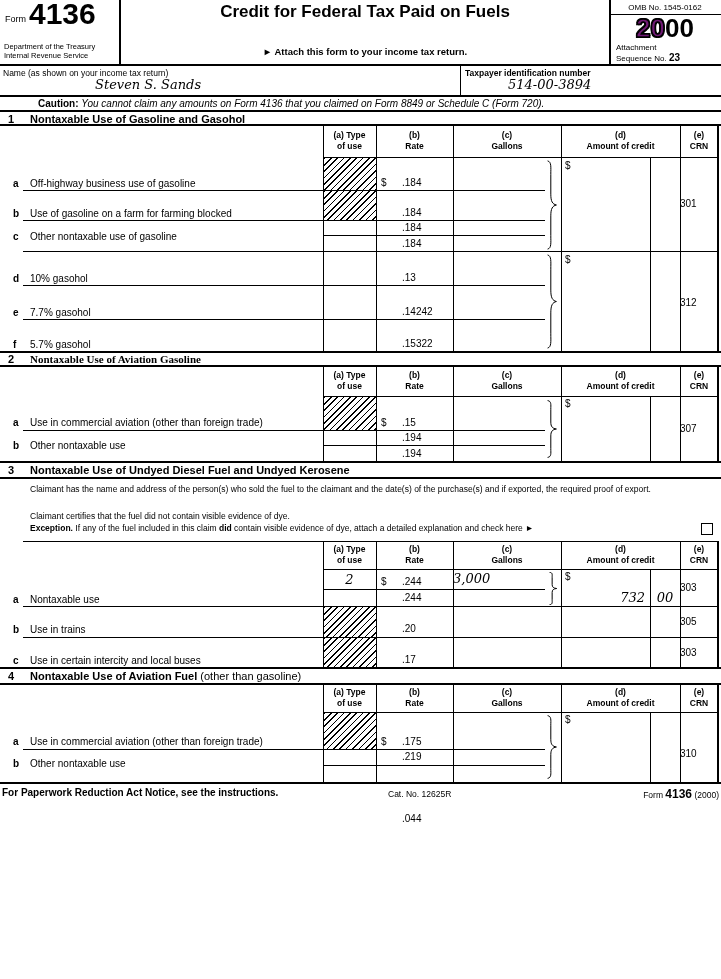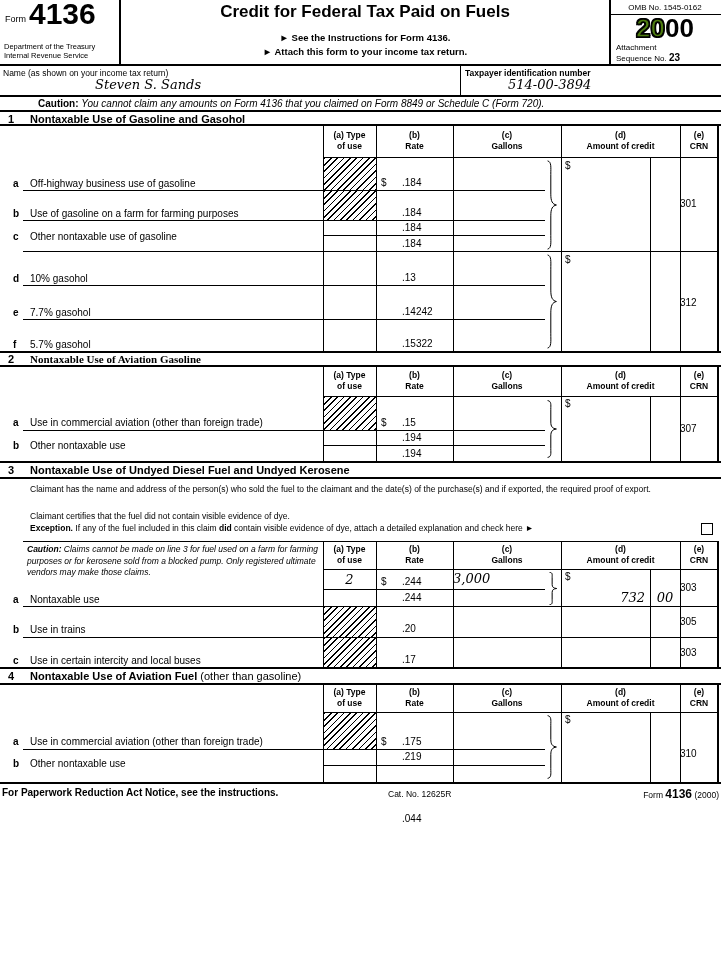--- a/index.html
+++ b/index.html
@@ -23,37 +23,36 @@
   .nw{white-space:nowrap;}
   .hand{font-family:"DejaVu Serif","Liberation Serif",serif;font-style:italic;font-size:13px;white-space:nowrap;}
   .colhead{position:absolute;display:flex;flex-direction:column;align-items:center;justify-content:center;
            font-weight:bold;font-size:8.5px;line-height:1.25;text-align:center;}
   .hatch{position:absolute;background:repeating-linear-gradient(135deg,#000 0 1.2px,#fff 1.2px 4.5px);}
   .crn{position:absolute;width:15px;text-align:center;font-size:10px;}
   .rate{position:absolute;font-size:10px;white-space:nowrap;}
   .lab{position:absolute;font-size:10px;white-space:nowrap;}
   .let{position:absolute;font-size:10px;font-weight:bold;}
   .brace{position:absolute;}
-  .yearOutline{color:#4d7c0f;-webkit-text-stroke:1.3px #000;
+  .yearOutline{color:#701a75;-webkit-text-stroke:1.3px #000;
                text-shadow:-1px -1px 0 #000,1px -1px 0 #000,-1px 1px 0 #000,1px 1px 0 #000;}
   .checkbox{position:absolute;width:10px;height:10px;border:1.5px solid #000;background:#fff;}
 </style>
 </head>
 <body>
 
 <div class="page">
 
   <div class="abs t9" style="left:5px;top:14px;">Form</div>
   <div class="abs b" style="left:29px;top:-3px;font-size:30px;">4136</div>
   <div class="abs t75" style="left:4px;top:42px;">Department of the Treasury</div>
   <div class="abs t75" style="left:4px;top:51px;">Internal Revenue Service</div>
   <div class="vl2" style="left:119px;top:0;height:64px;"></div>
 
   <div class="abs b t17" style="left:120px;top:2px;width:490px;text-align:center;">Credit for Federal Tax Paid on Fuels</div>
-  <div class="abs b t95" style="left:120px;top:32px;width:490px;text-align:center;">► See the Instructions for Form 4136.</div>
   <div class="abs b t95" style="left:120px;top:46px;width:490px;text-align:center;">► Attach this form to your income tax return.</div>
 
   <div class="vl2" style="left:609px;top:0;height:64px;"></div>
   <div class="abs t8" style="left:611px;top:3px;width:108px;text-align:center;">OMB No. 1545-0162</div>
   <div class="hl" style="left:609px;top:14px;width:112px;"></div>
   <div class="abs" style="left:609px;top:15px;width:112px;text-align:center;font-size:26px;font-weight:bold;line-height:1;">
     <span class="yearOutline">20</span><span>00</span>
   </div>
   <div class="abs t8" style="left:616px;top:43px;">Attachment</div>
   <div class="abs t8" style="left:616px;top:52px;">
@@ -118,21 +117,21 @@
 
   <div class="hatch" style="left:324px;top:158px;width:52px;height:32px;"></div>
   <div class="hatch" style="left:324px;top:191px;width:52px;height:29px;"></div>
 
   <div class="let" style="left:13px;top:178px;">a</div>
   <div class="lab" style="left:30px;top:178px;">Off-highway business use of gasoline</div>
   <div class="rate" style="left:381px;top:177px;">$</div>
   <div class="rate" style="left:402px;top:177px;">.184</div>
 
   <div class="let" style="left:13px;top:208px;">b</div>
-  <div class="lab" style="left:30px;top:208px;">Use of gasoline on a farm for farming purposes</div>
+  <div class="lab" style="left:30px;top:208px;">Use of gasoline on a farm for farming blocked</div>
   <div class="rate" style="left:402px;top:207px;">.184</div>
 
   <div class="let" style="left:13px;top:231px;">c</div>
   <div class="lab" style="left:30px;top:231px;">Other nontaxable use of gasoline</div>
   <div class="rate" style="left:402px;top:222px;">.184</div>
   <div class="rate" style="left:402px;top:238px;">.184</div>
 
   <div class="let" style="left:13px;top:273px;">d</div>
   <div class="lab" style="left:30px;top:273px;">10% gasohol</div>
   <div class="rate" style="left:402px;top:272px;">.13</div>
@@ -238,23 +237,20 @@
     </div>
   <div class="colhead" style="left:561px;top:541px;width:119px;height:28px;">
     <span>(d)</span>
       <span>Amount of credit</span>
     </div>
   <div class="colhead" style="left:680px;top:541px;width:38px;height:28px;">
     <span>(e)</span>
       <span>CRN</span>
     </div>
 
-  <div class="abs t85 i" style="left:27px;top:544px;width:296px;line-height:11.5px;">
-    <span class="b">Caution:</span><span> Claims cannot be made on line 3 for fuel used on a farm for farming purposes or for kerosene sold from a blocked pump. Only registered ultimate vendors may make those claims.</span>
-  </div>
 
   <div class="hl" style="left:323px;top:569px;width:396px;"></div>
   <div class="hl" style="left:323px;top:589px;width:222px;"></div>
   <div class="hl" style="left:23px;top:606px;width:696px;"></div>
   <div class="hl" style="left:23px;top:637px;width:696px;"></div>
   <div class="hl2" style="left:0;top:667px;width:721px;"></div>
   <div class="vl" style="left:323px;top:541px;height:126px;"></div>
   <div class="vl" style="left:376px;top:541px;height:126px;"></div>
   <div class="vl" style="left:453px;top:541px;height:126px;"></div>
   <div class="vl" style="left:561px;top:541px;height:126px;"></div>

